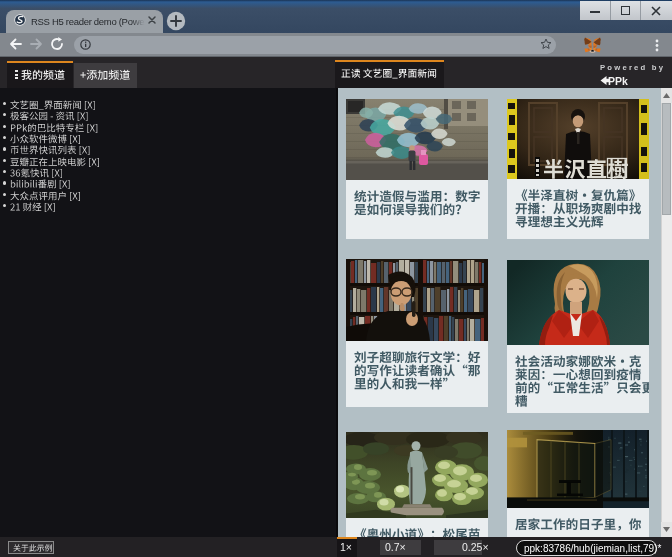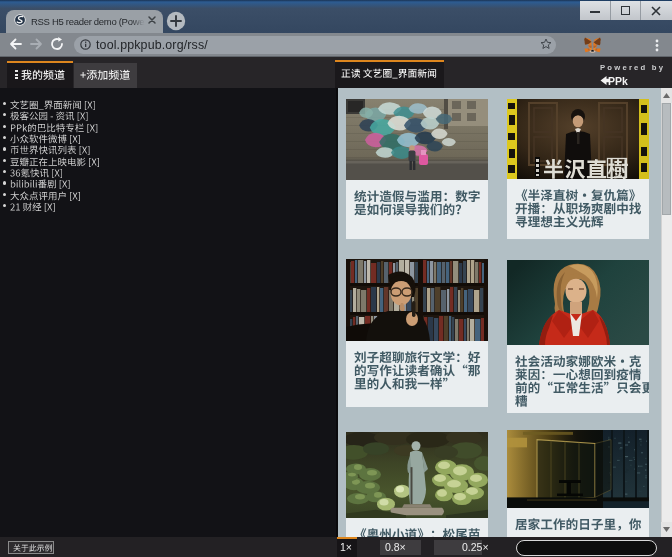--- a/index.html
+++ b/index.html
@@ -44,21 +44,20 @@
 <svg class="abs" style="left:50px;top:37px" width="14" height="14" viewBox="0 0 14 14">
       <path d="M12 7A5 5 0 1 1 8.6 2.27" stroke="#f4f5f6" stroke-width="1.8" fill="none" stroke-linecap="round"></path>
       <path d="M8.2 0L12 2.4L8.4 4.8Z" fill="#f4f5f6"></path>
     </svg>
 <div class="abs" style="left:74px;top:35.5px;width:482px;height:18.5px;border-radius:9.5px;background:#9ba1a8;"></div>
 <svg class="abs" style="left:80px;top:39px" width="11" height="11" viewBox="0 0 11 11">
       <circle cx="5.5" cy="5.5" r="4.7" stroke="#35393e" stroke-width="1.2" fill="none"></circle>
       <rect x="5" y="4.7" width="1.3" height="3.3" fill="#35393e"></rect>
       <rect x="5" y="2.6" width="1.3" height="1.3" fill="#35393e"></rect>
     </svg>
-<div class="abs" style="left:96px;top:37.6px;font-size:12.4px;color:#222529;letter-spacing:0.15px;">tool.ppkpub.org/rss/</div>
 <svg class="abs" style="left:540px;top:38px" width="12" height="12" viewBox="0 0 24 24">
       <path d="M12 2l2.9 6.6 7.1.6-5.4 4.7 1.6 7L12 17.2 5.8 20.9l1.6-7L2 9.2l7.1-.6z" fill="none" stroke="#42474d" stroke-width="2"></path>
     </svg>
 <svg class="abs" style="left:584px;top:37px" width="17" height="16" viewBox="0 0 34 32">
 <path d="M32 1L19 10l2.5-5.7z" fill="#e2761b"></path>
       <path d="M2 1l12.8 9.1L12.5 4.3z" fill="#e4761b"></path>
 <path d="M27.2 23l-3.5 5.4 7.5 2.1L33.3 23z" fill="#e4761b"></path>
       <path d="M0.8 23l2 7.5 7.5-2.1L6.9 23z" fill="#e4761b"></path>
 <path d="M9.9 14l-2.1 3.1 7.4.4-.2-8z" fill="#e4761b"></path>
       <path d="M24.1 14l-5.2-4.6-.1 8.1 7.4-.4z" fill="#e4761b"></path>
@@ -621,16 +620,17 @@
 <div class="abs" style="left:0;top:537px;width:672px;height:20px;background:#232124;"></div>
 <div class="abs" style="left:8px;top:540.5px;width:46px;height:13.5px;border:1px solid #8a8a8a;background:#2e2c2f;"></div>
 <div style="position:absolute;left:12.5px;top:543px;">
       <svg width="42" height="11" viewBox="0 0 42 11" style="display:block">
         <path d="M1.8 1.6C2.1 2 2.4 2.6 2.6 2.9H1V3.5H3.6V4.5C3.6 4.6 3.6 4.8 3.6 4.9H0.5V5.5H3.5C3.3 6.4 2.5 7.3 0.4 8C0.5 8.1 0.7 8.4 0.8 8.5C2.8 7.8 3.7 6.9 4.1 6C4.7 7.2 5.8 8.1 7.2 8.5C7.3 8.3 7.4 8 7.6 7.9C6.1 7.6 5.1 6.7 4.5 5.5H7.4V4.9H4.3L4.3 4.5V3.5H7V2.9H5.4C5.7 2.5 6 2 6.3 1.5L5.6 1.3C5.4 1.8 5.1 2.5 4.7 2.9H2.6L3.1 2.7C2.9 2.3 2.6 1.7 2.3 1.3Z M8.9 1.8V2.4H11.6V4.4H8.3V5H11.6V7.7C11.6 7.8 11.5 7.9 11.4 7.9C11.2 7.9 10.6 7.9 9.9 7.9C10 8 10.2 8.3 10.2 8.5C11 8.5 11.5 8.5 11.8 8.4C12.1 8.3 12.2 8.1 12.2 7.7V5H15.4V4.4H12.2V2.4H14.8V1.8Z M16.1 7.8 16.3 8.4C17.3 8.2 18.7 8 20 7.7L20 7.1L18.9 7.3V4.3H20V3.7H18.9V1.3H18.3V7.4L17.4 7.6V2.9H16.8V7.7ZM20.4 1.3V7.2C20.4 8.1 20.6 8.3 21.3 8.3C21.5 8.3 22.4 8.3 22.5 8.3C23.2 8.3 23.4 7.8 23.5 6.6C23.3 6.5 23.1 6.4 22.9 6.3C22.9 7.4 22.8 7.7 22.5 7.7C22.3 7.7 21.6 7.7 21.4 7.7C21.1 7.7 21 7.6 21 7.2V4.7C21.8 4.4 22.6 3.9 23.2 3.5L22.7 3C22.3 3.4 21.7 3.8 21 4.1V1.3Z M25.5 5.1C25.2 6 24.6 6.9 24 7.5C24.1 7.5 24.4 7.7 24.5 7.8C25.1 7.2 25.8 6.3 26.2 5.3ZM29.1 5.4C29.7 6.1 30.3 7.2 30.5 7.8L31.1 7.6C30.8 6.9 30.2 5.9 29.6 5.1ZM24.9 1.8V2.4H30.4V1.8ZM24.2 3.8V4.4H27.3V7.7C27.3 7.9 27.3 7.9 27.2 7.9C27 7.9 26.5 7.9 25.9 7.9C26 8.1 26.1 8.3 26.2 8.5C26.9 8.5 27.3 8.5 27.6 8.4C27.9 8.3 28 8.1 28 7.8V4.4H31.1V3.8Z M37.1 2.2V6.6H37.6V2.2ZM38.3 1.3V7.7C38.3 7.9 38.3 7.9 38.2 7.9C38 7.9 37.6 7.9 37.1 7.9C37.2 8.1 37.3 8.3 37.3 8.5C37.9 8.5 38.3 8.5 38.6 8.4C38.8 8.3 38.9 8.1 38.9 7.7V1.3ZM34.4 5.6C34.7 5.8 35 6.1 35.3 6.3C34.9 7.1 34.4 7.7 33.9 8.1C34 8.2 34.2 8.4 34.2 8.5C35.4 7.7 36.3 6 36.5 3.5L36.2 3.4L36.1 3.5H35.1C35.2 3.1 35.3 2.7 35.4 2.3H36.7V1.7H33.9V2.3H34.8C34.5 3.5 34.2 4.7 33.6 5.5C33.7 5.6 33.9 5.8 34 5.8C34.4 5.4 34.7 4.7 34.9 4H35.9C35.8 4.7 35.7 5.3 35.5 5.8C35.3 5.6 35 5.4 34.8 5.2ZM33.3 1.3C33 2.4 32.5 3.6 31.9 4.3C32 4.5 32.1 4.8 32.2 4.9C32.4 4.7 32.5 4.4 32.7 4.1V8.5H33.3V3C33.5 2.5 33.7 1.9 33.8 1.4Z" fill="#e8e8e8"></path>
       </svg>
     </div>
 <div class="abs" style="left:337px;top:537px;width:20px;height:20px;background:#161417;border-top:2px solid #dd861e;"></div>
 <div class="abs" style="left:340px;top:541px;font-size:10.5px;color:#f0f0f0;">1×</div>
 <div class="abs" style="left:380px;top:539.5px;width:41px;height:15.5px;background:#3e3c3f;"></div>
-<div class="abs" style="left:385px;top:541px;font-size:10.5px;color:#ededed;">0.8×</div>
+<div class="abs" style="left:385px;top:541px;font-size:10.5px;color:#ededed;">0.7×</div>
 <div class="abs" style="left:434px;top:539.5px;width:48px;height:15.5px;background:#3e3c3f;"></div>
 <div class="abs" style="left:462px;top:541px;font-size:10.5px;color:#ededed;">0.25×</div>
 <div class="abs" style="left:515.5px;top:539.5px;width:141px;height:16px;border-radius:8px;border:1.5px solid #d8d8d8;background:#0d0d0d;"></div>
+<div class="abs" style="left:524px;top:542.5px;font-size:10px;color:#fafafa;letter-spacing:0;">ppk:83786/hub(jiemian,list,79)*</div>
 </div>
 </body></html>

